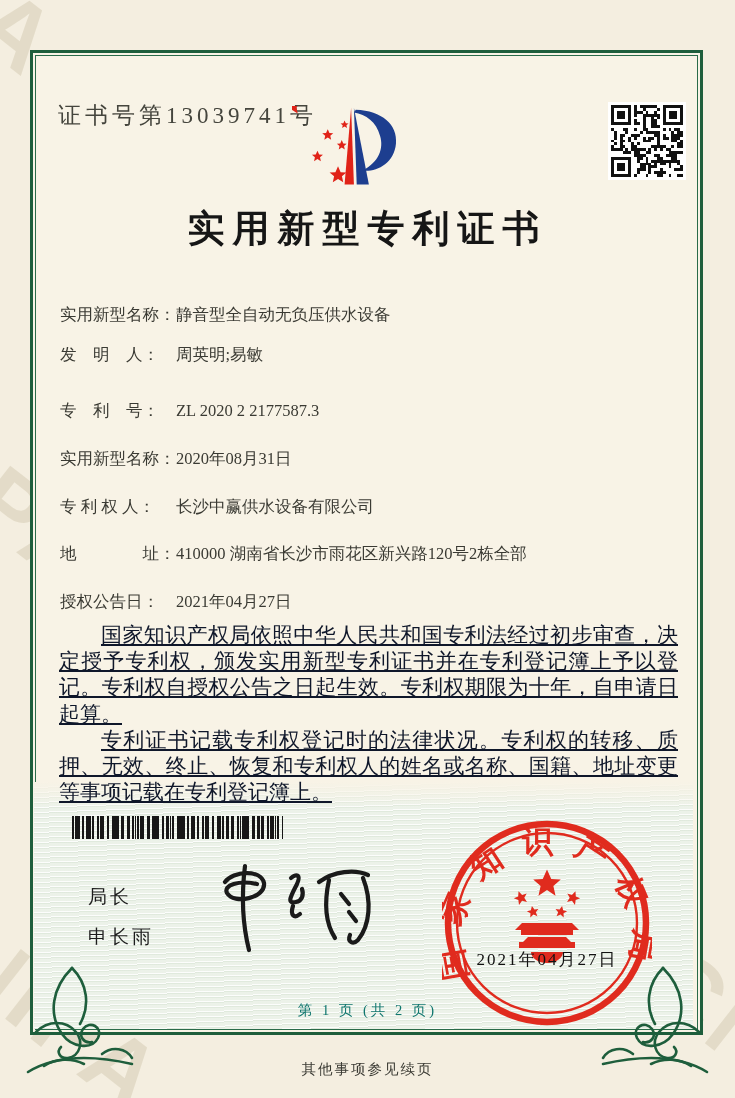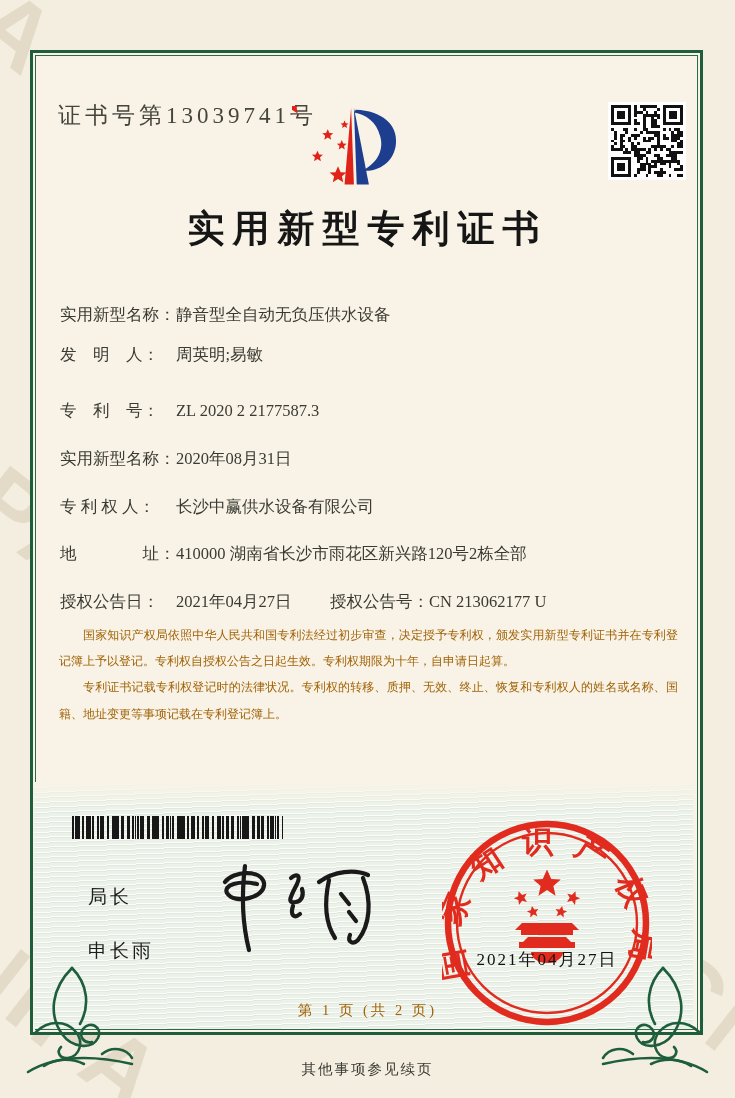--- a/index.html
+++ b/index.html
@@ -29,37 +29,37 @@
   .qr{position:absolute;left:608px;top:102px;width:78px;height:78px;background:#fff;padding:3px;box-sizing:border-box;}
   .qr svg{width:100%;height:100%;display:block;}
   .title{position:absolute;left:0;top:204px;width:100%;text-align:center;
          font-size:37px;font-weight:700;letter-spacing:8px;color:#161616;}
   
   .field-row{position:absolute;left:60px;width:630px;font-size:16.5px;color:#3a3a33;white-space:nowrap;}
   .flabel{display:inline-block;min-width:116px;}
   .grant{position:absolute;left:270px;top:0;}
   
   .paras{position:absolute;left:59px;top:622px;width:619px;}
-  .paras p{margin:0;font-size:12px;line-height:26.2px;text-indent:2em;
-           text-align:justify;color:#a16207;}
+  .paras p{margin:0;font-size:21px;line-height:26.2px;text-indent:2em;
+           text-align:justify;color:#0f172a;text-decoration:underline;}
   
   .barcode{position:absolute;left:72px;top:816px;width:211px;height:23px;z-index:3;
     background:
       repeating-linear-gradient(90deg,#171717 0 2px,transparent 2px 5px),
       repeating-linear-gradient(90deg,#171717 0 1px,transparent 1px 7px),
       repeating-linear-gradient(90deg,transparent 0 3px,#171717 3px 6px,transparent 6px 13px);}
   .signatory{position:absolute;left:88px;top:884px;z-index:3;
       font-family:Liberation Mono, monospace;font-size:19px;color:#1c1c1c;letter-spacing:3px;}
-  .signatory .name{margin-top:28px;}
+  .signatory .name{margin-top:14px;}
   .signature{position:absolute;left:203px;top:858px;width:185px;height:98px;z-index:3;}
   .seal{position:absolute;left:442px;top:818px;width:210px;height:210px;z-index:3;}
   .seal-date{position:absolute;left:442px;top:948px;width:210px;text-align:center;z-index:4;
       font-size:17px;letter-spacing:2px;color:#111;}
   .page-indicator{position:absolute;left:0;top:1001px;width:100%;text-align:center;z-index:4;
-      font-size:14.5px;letter-spacing:3px;color:#a16207;}
+      font-size:14.5px;letter-spacing:3px;color:#0f766e;}
   .continuation{position:absolute;left:0;top:1051px;width:100%;text-align:center;
       font-size:14.5px;letter-spacing:2px;color:#3a3a33;margin-top:9px;}
 </style>
 </head>
 <body>
 
 <div class="page">
 
   <div class="wm" style="left:-235px;top:-95px">CNIPA</div>
   <div class="wm" style="left:408px;top:258px">CNIPA</div>
@@ -138,21 +138,20 @@
     <span class="flabel">实用新型名称：</span><span class="fvalue">2020年08月31日</span>
   </div>
   <div class="field-row" style="top:496px">
     <span class="flabel">专 利 权 人：</span><span class="fvalue">长沙中赢供水设备有限公司</span>
   </div>
   <div class="field-row" style="top:543px">
     <span class="flabel">地　　　　址：</span><span class="fvalue">410000 湖南省长沙市雨花区新兴路120号2栋全部</span>
   </div>
   <div class="field-row" style="top:591px">
     <span class="flabel">授权公告日：</span><span class="fvalue">2021年04月27日</span>
-    <span class="grant"><span>授权公告号：</span><span>CN 213062177 U</span></span>
   </div>
 
   <div class="paras">
     <p>国家知识产权局依照中华人民共和国专利法经过初步审查，决定授予专利权，颁发实用新型专利证书并在专利登记簿上予以登记。专利权自授权公告之日起生效。专利权期限为十年，自申请日起算。</p>
     <p>专利证书记载专利权登记时的法律状况。专利权的转移、质押、无效、终止、恢复和专利权人的姓名或名称、国籍、地址变更等事项记载在专利登记簿上。</p>
   </div>
 
   <div class="barcode"></div>
 
   <div class="signatory">

